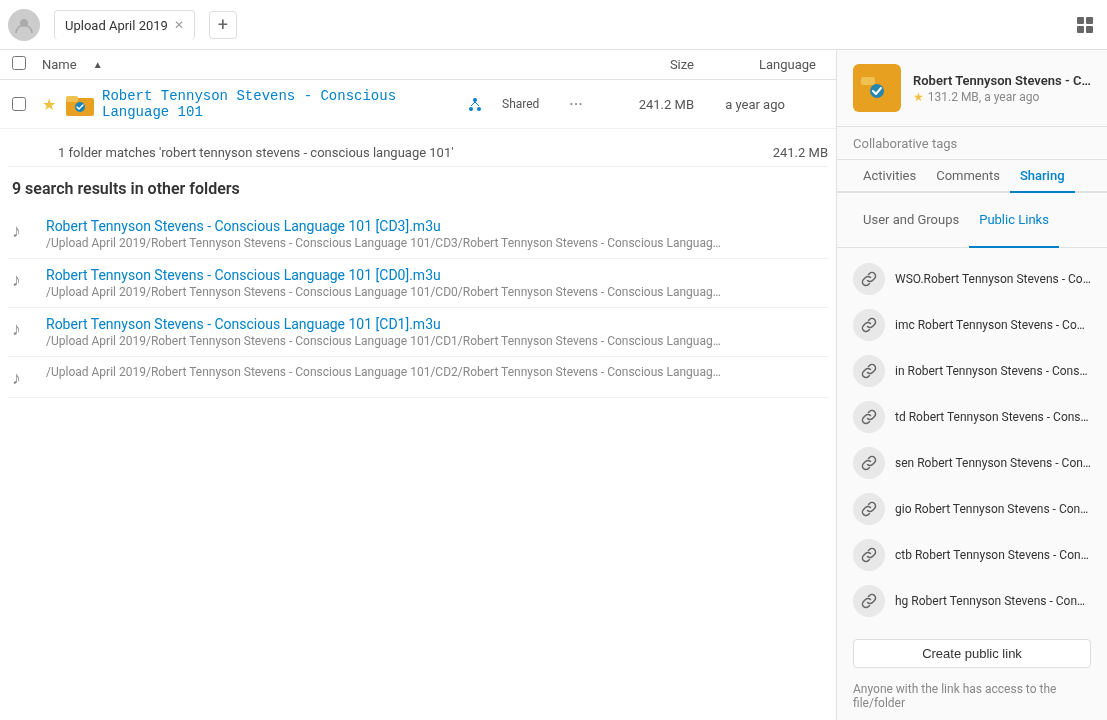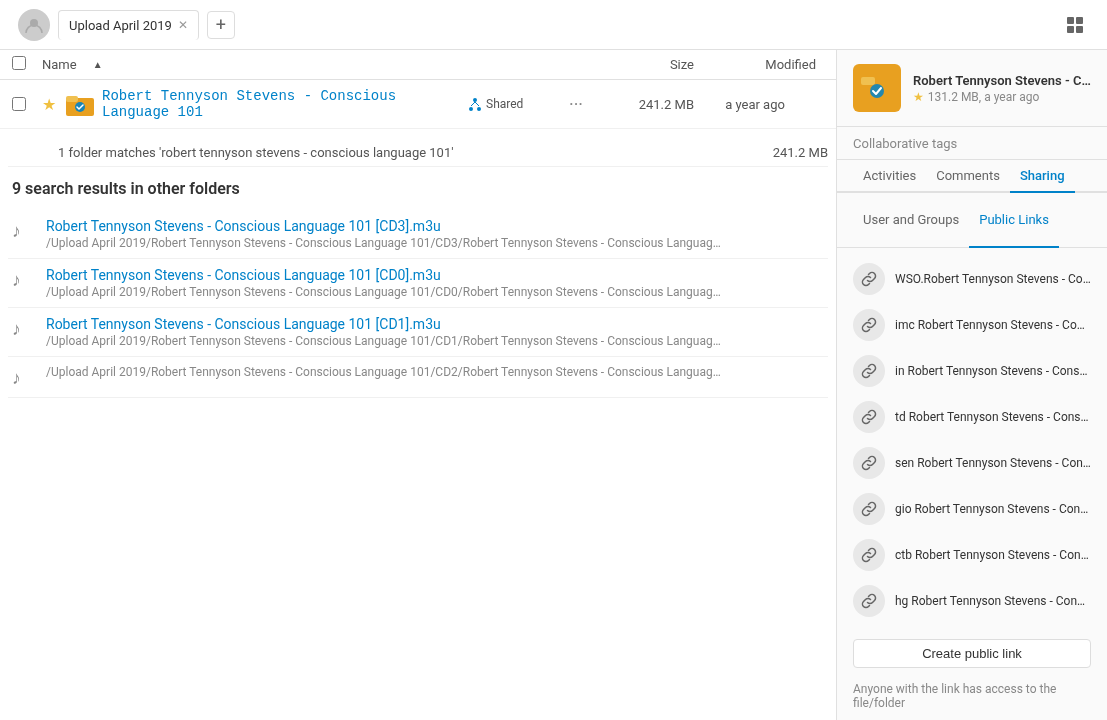--- a/index.html
+++ b/index.html
@@ -1,19 +1,19 @@
 <!DOCTYPE html>
 <html><head>
   <meta charset="utf-8">
   <style>
     * { box-sizing: border-box; margin: 0; padding: 0; }
     body { font-family: -apple-system, BlinkMacSystemFont, 'Segoe UI', Roboto, sans-serif; font-size: 14px; background: #fff; color: #333; display: flex; flex-direction: column; height: 720px; overflow: hidden; }
 
     
-    .top-bar { display: flex; align-items: center; height: 50px; border-bottom: 1px solid #e0e0e0; padding: 0 18px; gap: 8px; flex-shrink: 0; }
+    .top-bar { display: flex; align-items: center; height: 50px; border-bottom: 1px solid #e0e0e0; padding: 0 8px; gap: 14px; flex-shrink: 0; }
     .top-bar-avatar { width: 32px; height: 32px; border-radius: 50%; background: #ccc; display: flex; align-items: center; justify-content: center; color: #fff; font-size: 14px; }
     .tab-item { display: flex; align-items: center; background: #f5f5f5; border: 1px solid #ddd; border-radius: 4px; padding: 4px 10px; font-size: 13px; gap: 6px; cursor: pointer; height: 30px; }
     .tab-item.active { background: #fff; border-bottom: none; }
     .tab-add { width: 28px; height: 28px; border: 1px solid #ddd; border-radius: 4px; display: flex; align-items: center; justify-content: center; cursor: pointer; font-size: 18px; color: #666; }
     .top-bar-spacer { flex: 1; }
     .grid-icon { width: 28px; height: 28px; display: flex; align-items: center; justify-content: center; cursor: pointer; }
 
     
     .main-layout { display: flex; flex: 1; overflow: hidden; }
 
@@ -26,21 +26,21 @@
     .th-name { flex: 1; display: flex; align-items: center; gap: 16px; cursor: pointer; }
     .th-size { width: 100px; text-align: right; }
     .th-modified { width: 130px; text-align: right; padding-right: 8px; }
 
     
     .folder-row { display: flex; align-items: center; padding: 8px 12px; border-bottom: 1px solid #f0f0f0; background: #fff; }
     .row-checkbox { width: 30px; display: flex; align-items: center; }
     .row-star { width: 24px; display: flex; align-items: center; color: #f0c040; font-size: 16px; }
     .row-icon { width: 36px; display: flex; align-items: center; }
     .row-name { flex: 1; font-size: 14px; color: #0082c9; cursor: pointer; font-family: Liberation Mono, monospace; }
-    .row-shared { display: flex; align-items: center; gap: 4px; color: #555; font-size: 12px; width: 90px; }
+    .row-shared { display: flex; align-items: center; gap: 20px; color: #555; font-size: 12px; width: 90px; }
     .row-actions { width: 36px; display: flex; align-items: center; justify-content: center; color: #888; cursor: pointer; font-size: 18px; }
     .row-size { width: 100px; text-align: right; font-size: 13px; color: #555; }
     .row-modified { width: 130px; text-align: center; font-size: 13px; color: #555; padding-right: 8px; }
 
     
     .search-results { flex: 1; overflow-y: auto; padding: 10px 8px; }
     .match-summary { font-size: 13px; color: #555; padding: 6px 0 6px 50px; border-bottom: 1px solid #f0f0f0; display: flex; align-items: center; justify-content: space-between; margin-bottom: 12px; }
     .match-size { font-size: 13px; color: #555; }
     .results-heading { font-size: 16px; font-weight: 600; margin-bottom: 12px; padding-left: 4px; }
     .result-item { display: flex; align-items: flex-start; padding: 8px 4px; border-bottom: 1px solid #f0f0f0; gap: 10px; cursor: pointer; }
@@ -122,21 +122,21 @@
 
     <div class="table-header">
       <div class="th-checkbox">
         <input type="checkbox" style="">
       </div>
       <div class="th-name">
         <span>Name</span>
         <span class="sort-arrow">▲</span>
       </div>
       <div class="th-size">Size</div>
-      <div class="th-modified">Modified</div>
+      <div class="th-modified">Language</div>
     </div>
 
     <div class="folder-row">
       <div class="row-checkbox">
         <input type="checkbox" style="">
       </div>
       <div class="row-star">★</div>
       <div class="row-icon">
         <svg width="28" height="24" viewBox="0 0 28 24" fill="none">
           <rect x="0" y="6" width="28" height="18" rx="2" fill="#e8a020"></rect>

